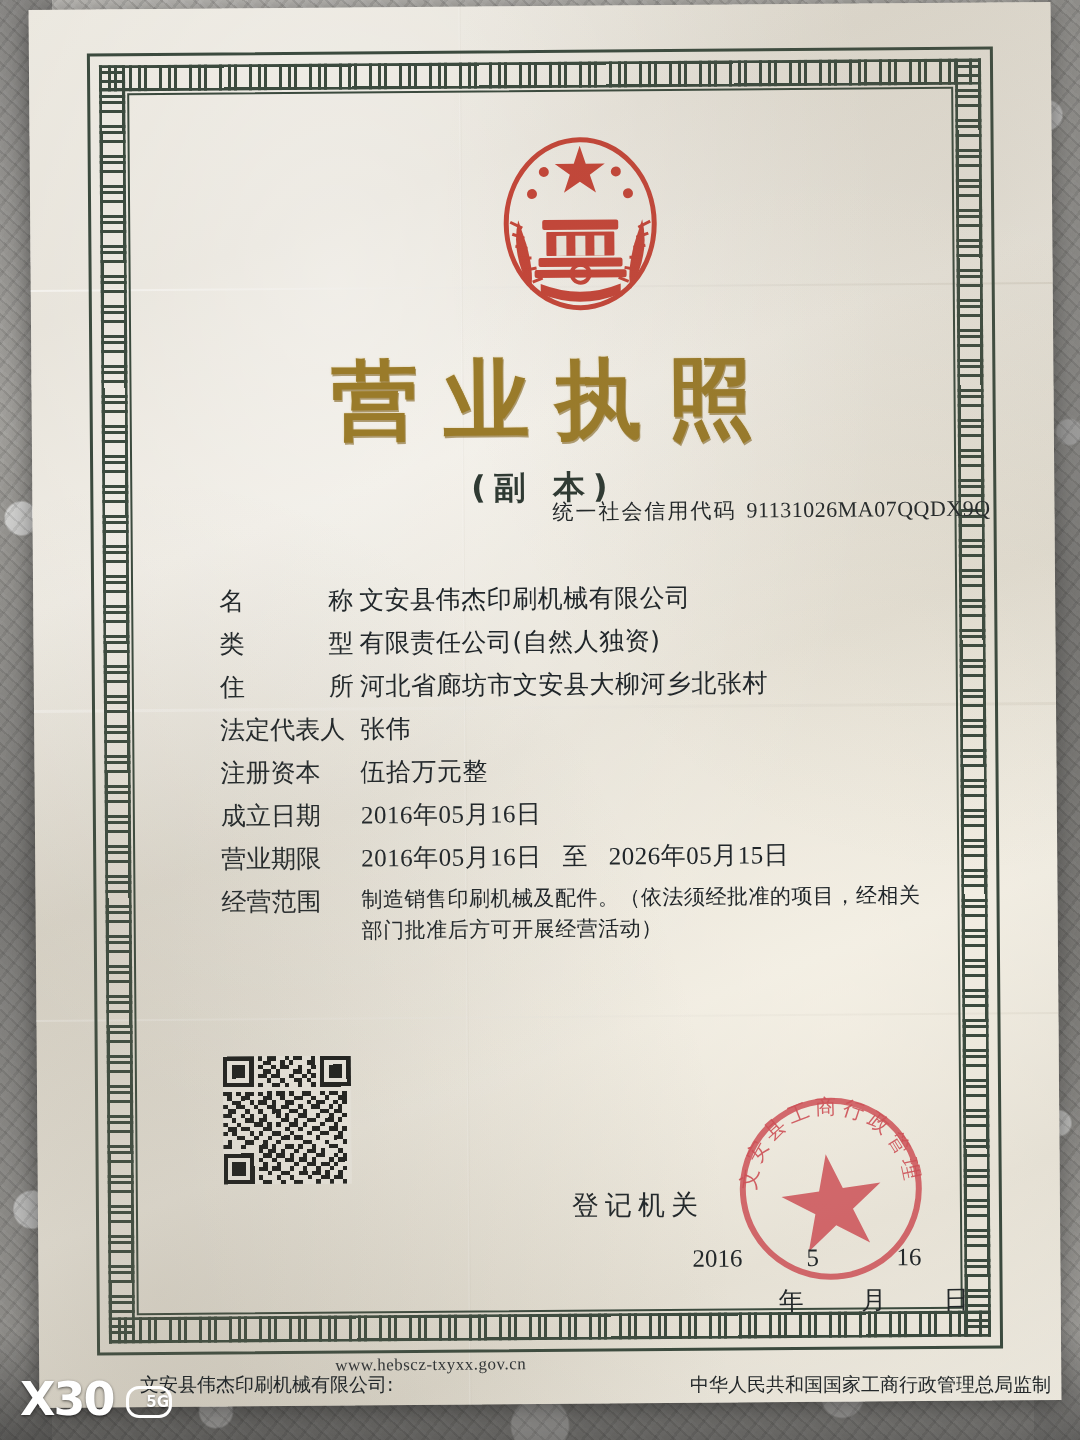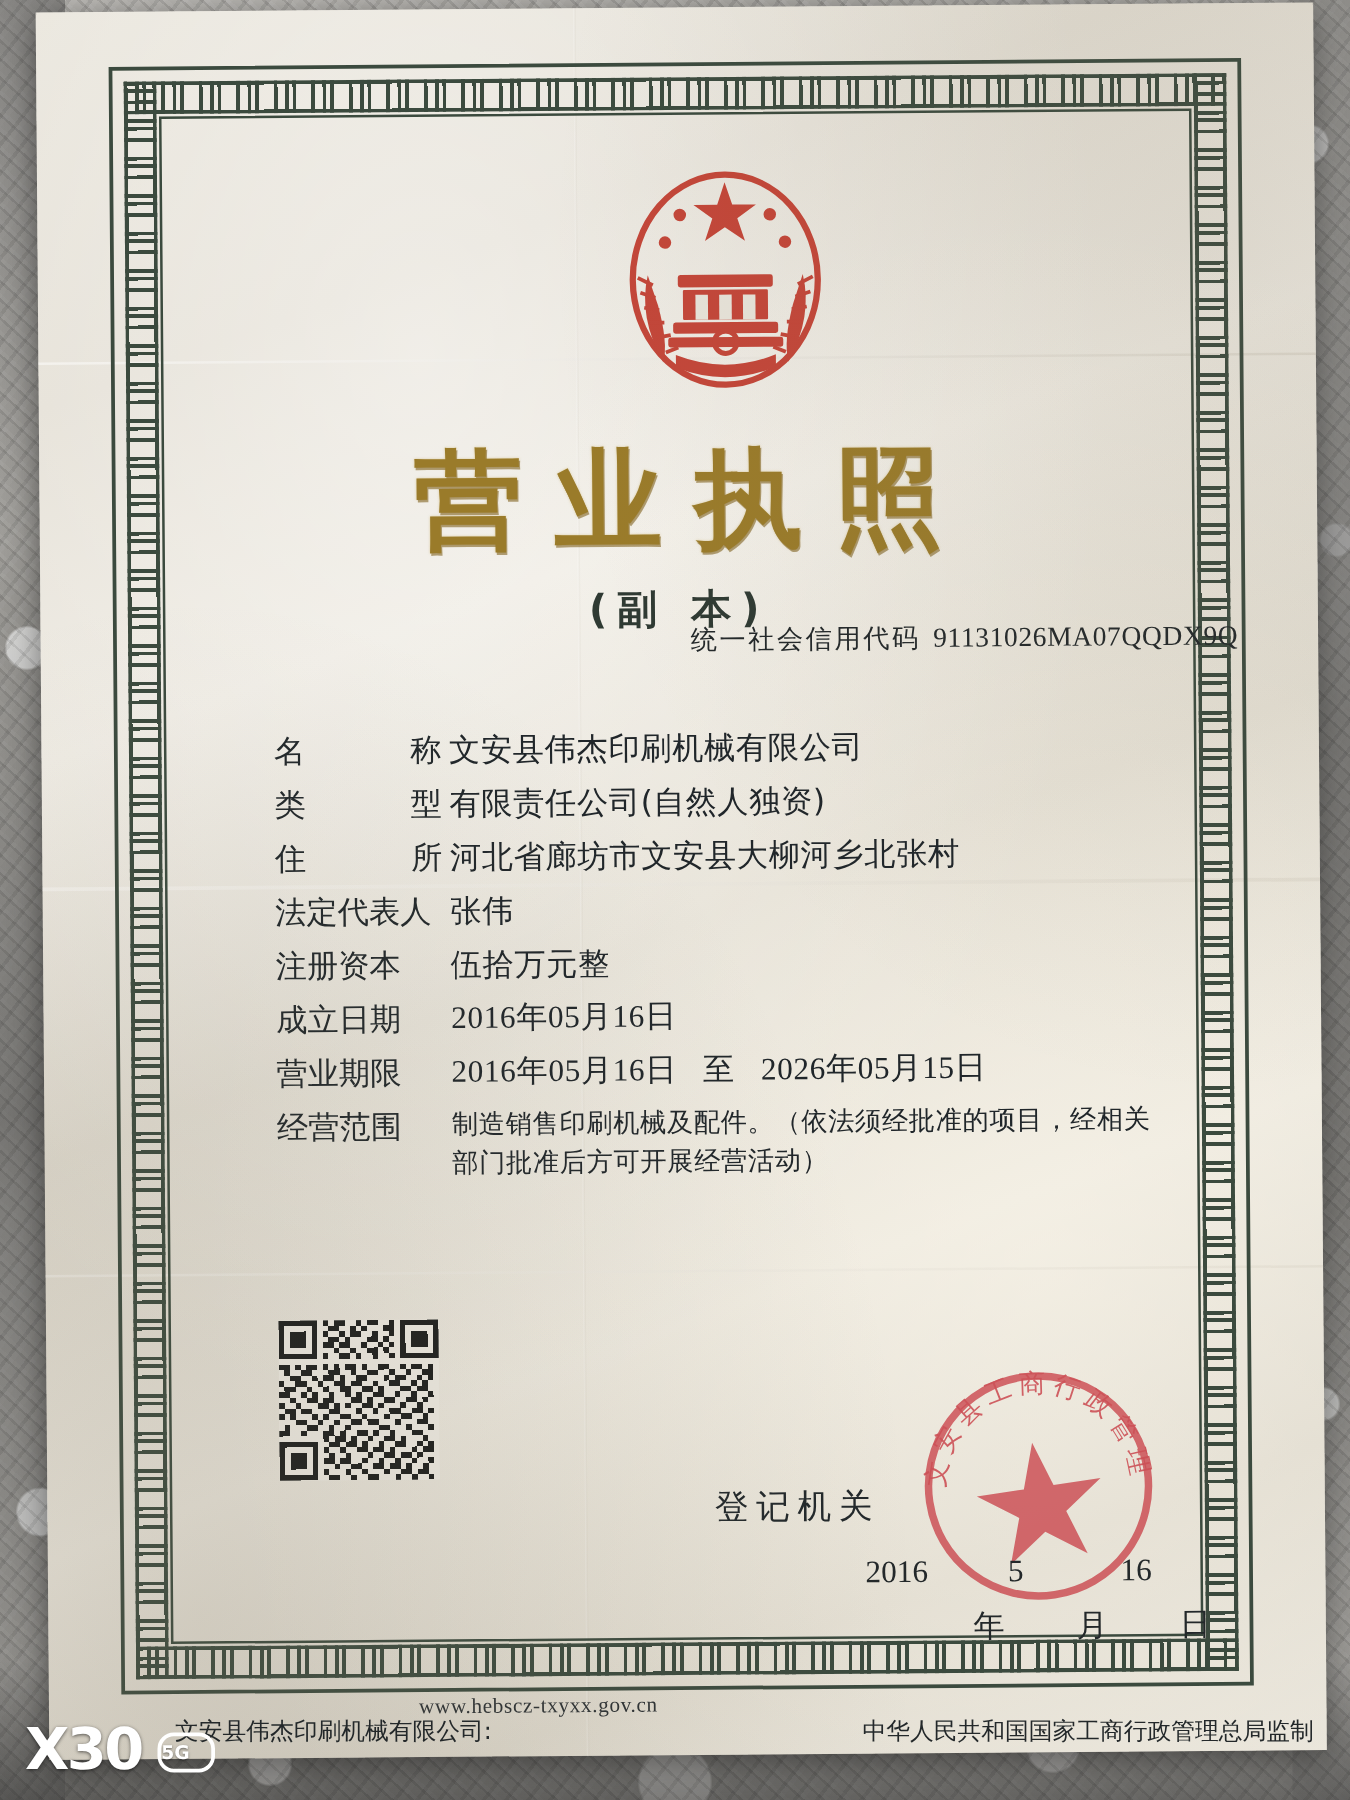--- a/index.html
+++ b/index.html
@@ -329,21 +329,21 @@
     bottom: 22px;
     width: 40px;
     height: 26px;
     border: 3px solid #ffffff;
     border-radius: 13px;
     color: #ffffff;
     font-family: "DejaVu Sans", sans-serif;
     font-size: 15px;
     font-weight: bold;
     line-height: 26px;
-    text-align: left;
+    text-align: right;
     text-shadow: 0 1px 2px rgba(0,0,0,0.5);
   }
 </style>
 </head>
 <body>
 
 <div id="page">
 
   <div class="stone"></div>
   <div class="stone-dark-l"></div>

